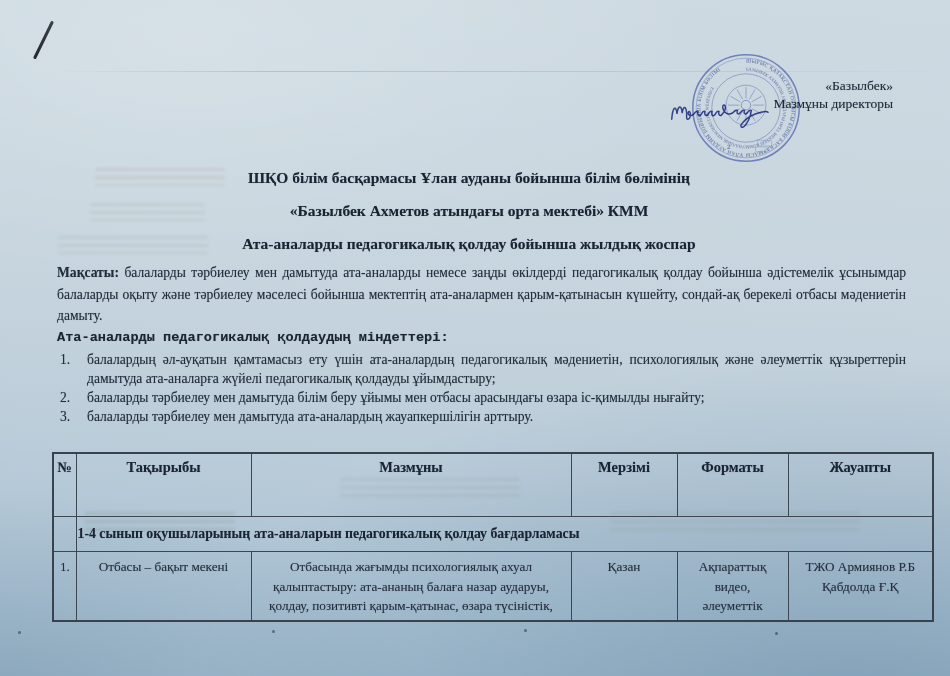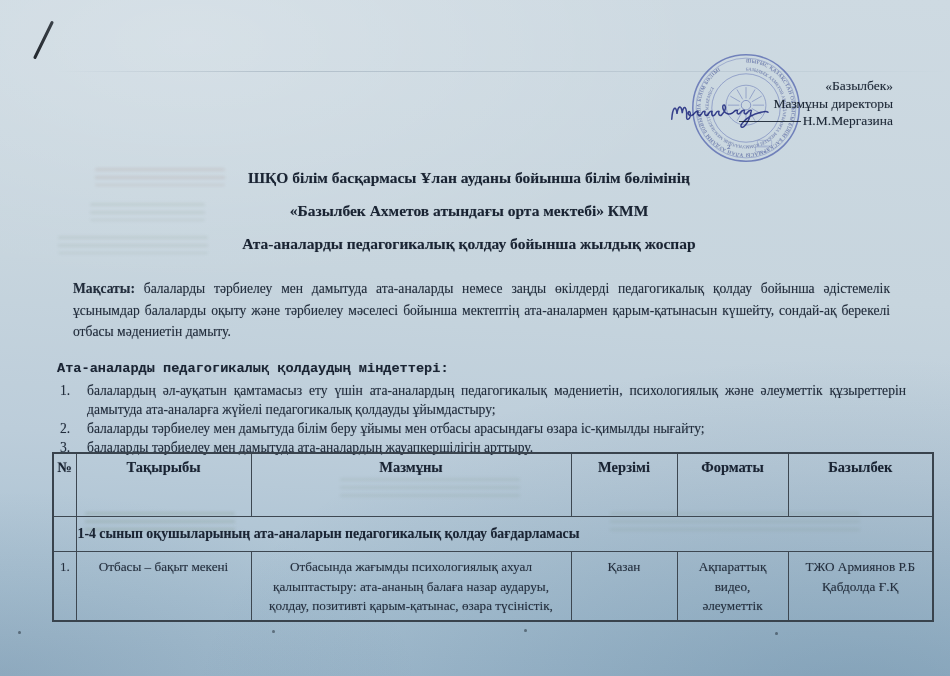--- a/index.html
+++ b/index.html
@@ -38,21 +38,21 @@
     border-bottom:1.4px solid #2c3743;margin-right:2px;transform:translateY(-3px);
   }
   
   .stamp{position:absolute;left:689px;top:51px;width:114px;height:114px;mix-blend-mode:multiply;opacity:.92;filter:blur(.3px);}
   .signature{position:absolute;left:659px;top:100px;width:120px;height:28px;mix-blend-mode:multiply;}
   
   .title{position:absolute;left:0;right:12px;text-align:center;font-weight:bold;font-size:15.5px;color:#1a2433;}
   #t1{top:169px}#t2{top:202px}#t3{top:235px}
   
   .bodytext{position:absolute;left:57px;right:44px;top:262px;font-size:13.6px;color:#222d3c;}
-  .purpose{margin:16px;text-align:justify;line-height:21.6px;}
+  .purpose{margin:0;text-align:justify;line-height:21.6px;}
   .tasks-label{margin:1px 0 2px;font-weight:bold;line-height:20px;color:#1a2433;font-family:Liberation Mono, monospace;}
   ol.tasks{list-style:none;margin:0;padding:0;}
   ol.tasks li{display:flex;line-height:19px;}
   ol.tasks li .num{flex:0 0 27px;padding-left:3px;}
   ol.tasks li .txt{flex:1;text-align:justify;}
   
   table.plan{
     position:absolute;left:52px;top:452px;width:880px;
     border-collapse:collapse;table-layout:fixed;
     border:2.2px solid #39434d;
@@ -89,21 +89,20 @@
   <div class="bleed warm" style="left:95px;top:168px;width:130px;height:18px;"></div>
   <div class="bleed faint" style="left:90px;top:203px;width:115px;height:18px;"></div>
   <div class="bleed faint" style="left:58px;top:236px;width:150px;height:18px;"></div>
   <div class="bleed" style="left:85px;top:512px;width:150px;height:24px;"></div>
   <div class="bleed faint" style="left:340px;top:478px;width:180px;height:22px;"></div>
   <div class="bleed faint" style="left:610px;top:512px;width:250px;height:22px;"></div>
 
   <div class="approval">
     <div>«Базылбек»</div>
     <div>Мазмұны директоры</div>
-    <div><span class="sig-underline"></span><span>Н.М.Мергазина</span></div>
   </div>
 
   <svg class="stamp" viewBox="0 0 120 120">
     <defs>
       <path id="ringA" d="M60,12 a48,48 0 1,1 -0.01,0"></path>
       <path id="ringB" d="M60,20.5 a39.5,39.5 0 1,1 -0.01,0"></path>
     </defs>
     <g fill="none" stroke="#5a6ac0">
       <circle cx="60" cy="60" r="56" stroke-width="1.6" opacity=".75"></circle>
       <circle cx="60" cy="60" r="52.5" stroke-width=".8" opacity=".5"></circle>
@@ -167,21 +166,21 @@
         <col style="width:111px">
         <col style="width:145px">
     </colgroup>
     <tbody>
         <tr>
       <th>№</th>
       <th>Тақырыбы</th>
       <th>Мазмұны</th>
       <th>Мерзімі</th>
       <th>Форматы</th>
-      <th>Базылбек</th>
+      <th>Жауапты</th>
     </tr>
     <tr class="section-row">
       <td></td>
       <td colspan="5" class="section-cell">1-4 сынып оқушыларының ата-аналарын педагогикалық қолдау бағдарламасы</td>
     </tr>
     <tr class="data-row">
       <td>1.</td>
       <td>Отбасы – бақыт мекені</td>
       <td>Отбасында жағымды психологиялық ахуал қалыптастыру: ата-ананың балаға назар аударуы, қолдау, позитивті қарым-қатынас, өзара түсіністік,</td>
       <td>Қазан</td>

